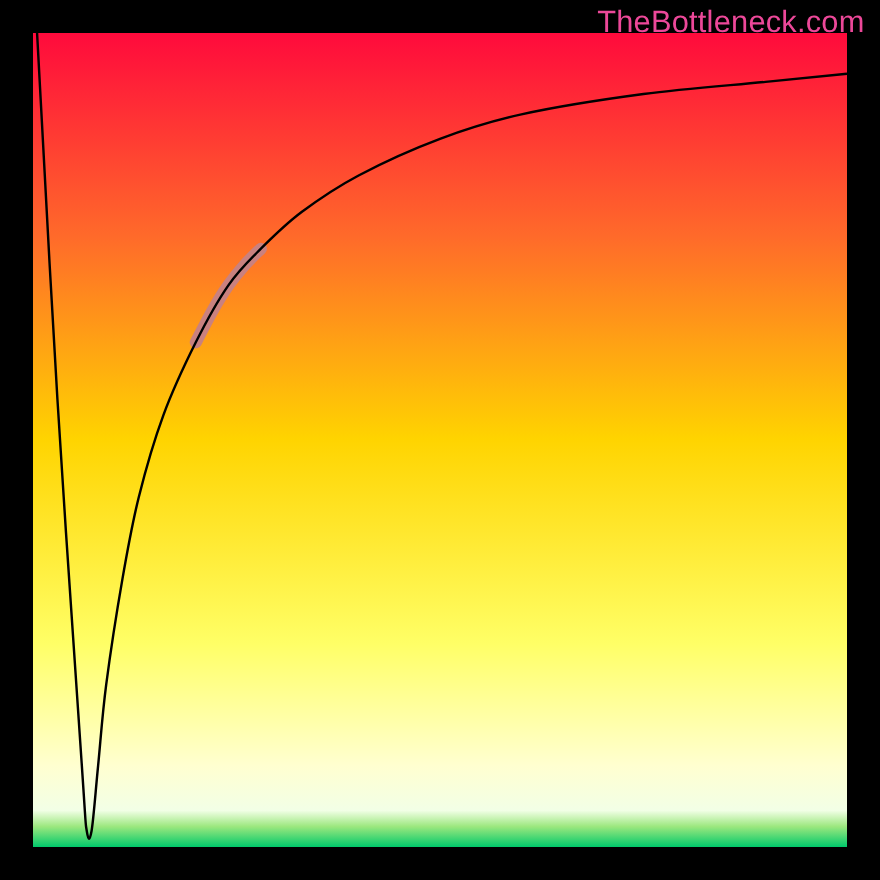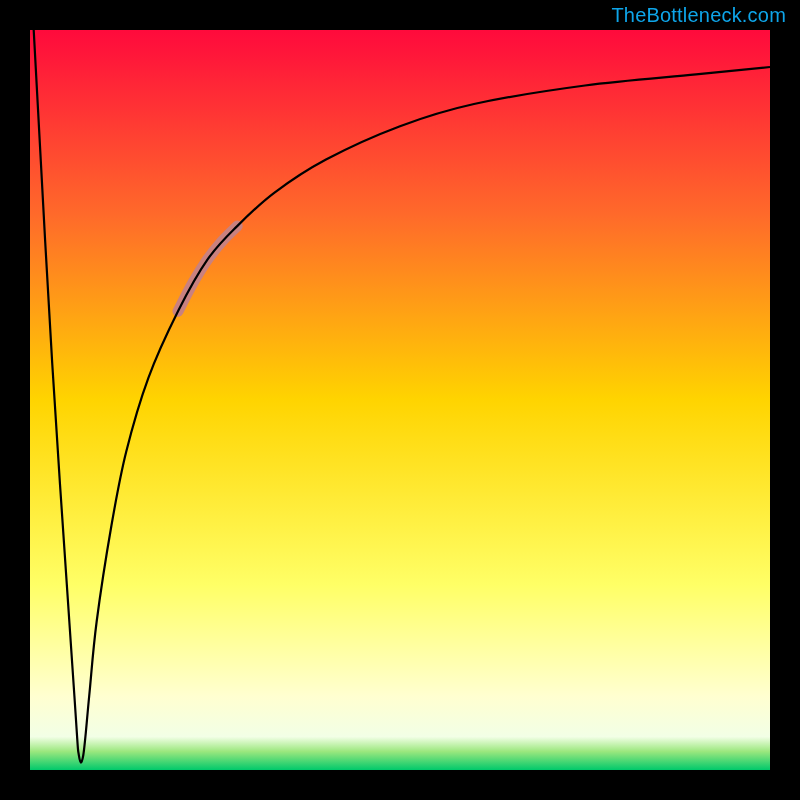--- a/index.html
+++ b/index.html
@@ -14,22 +14,22 @@
   .stage {
     position: relative;
     width: 800px;
     height: 800px;
     background: #000;
   }
   .watermark {
     position: absolute;
     top: 4px;
     right: 14px;
-    color: #0ea5e9;
-    font-size: 20px;
+    color: #ec4899;
+    font-size: 28px;
     font-weight: 400;
     letter-spacing: 0.2px;
     z-index: 5;
     user-select: none;
   }
   svg {
     position: absolute;
     inset: 0;
     width: 800px;
     height: 800px;

